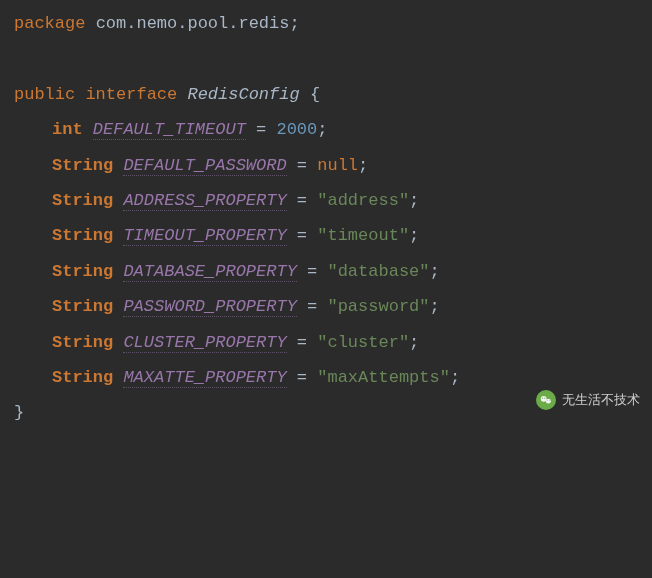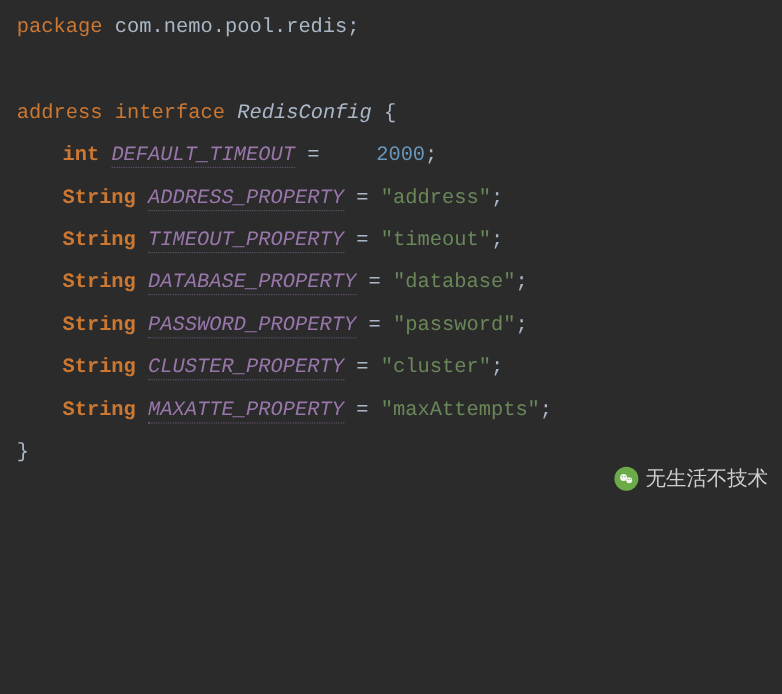--- a/index.html
+++ b/index.html
@@ -39,36 +39,36 @@
     right: 0;
     top: 0;
     height: 100%;
     width: 30px;
     background: linear-gradient(to right, rgba(58,63,65,0), rgba(43,43,43,1));
   }
   .kw   { color: #cc7832; }
   .type { color: #cc7832; font-weight: bold; }
   .cls  { color: #a9b7c6; font-style: italic; }
   .fld  { color: #9876aa; font-style: italic; border-bottom: 1px dotted rgba(152,118,170,0.5); }
-  .num  { color: #6897bb; margin-left: 37px; }
+  .num  { color: #6897bb; }
   .str  { color: #6a8759; }
   .null { color: #cc7832; }
   .punc { color: #a9b7c6; }
   .pkg  { color: #a9b7c6; }
 
   .watermark {
     position: absolute;
     right: 12px;
     bottom: 14px;
     display: flex;
     align-items: center;
     gap: 6px;
     color: #d8d8d8;
     font-family: "Microsoft YaHei", "PingFang SC", sans-serif;
-    font-size: 17px;
+    font-size: 13px;
     opacity: 0.95;
     pointer-events: none;
   }
   .wm-icon {
     width: 20px;
     height: 20px;
     border-radius: 50%;
     background: #6fb24a;
     display: flex;
     align-items: center;
@@ -80,24 +80,25 @@
 </head>
 <body>
 
 <div class="editor">
   <div class="code">
 
     <div class="line"><span class="kw">package</span><span class="punc"> </span><span class="pkg">com.nemo.pool.redis</span><span class="punc">;</span></div>
 
     <div class="line"> </div>
 
-    <div class="line"><span class="kw">address</span><span> </span><span class="kw">interface</span><span> </span><span class="cls">RedisConfig</span><span> </span><span class="punc">{</span></div>
+    <div class="line"><span class="kw">public</span><span> </span><span class="kw">interface</span><span> </span><span class="cls">RedisConfig</span><span> </span><span class="punc">{</span></div>
 
     <div id="fields">
         <div class="line"><span class="indent"></span><span class="type">int</span><span> </span><span class="fld">DEFAULT_TIMEOUT</span><span class="punc"> = </span><span class="num">2000</span><span class="punc">;</span></div>
+        <div class="line"><span class="indent"></span><span class="type">String</span><span> </span><span class="fld">DEFAULT_PASSWORD</span><span class="punc"> = </span><span class="null">null</span><span class="punc">;</span></div>
         <div class="line"><span class="indent"></span><span class="type">String</span><span> </span><span class="fld">ADDRESS_PROPERTY</span><span class="punc"> = </span><span class="str">"address"</span><span class="punc">;</span></div>
         <div class="line"><span class="indent"></span><span class="type">String</span><span> </span><span class="fld">TIMEOUT_PROPERTY</span><span class="punc"> = </span><span class="str">"timeout"</span><span class="punc">;</span></div>
         <div class="line"><span class="indent"></span><span class="type">String</span><span> </span><span class="fld">DATABASE_PROPERTY</span><span class="punc"> = </span><span class="str">"database"</span><span class="punc">;</span></div>
         <div class="line"><span class="indent"></span><span class="type">String</span><span> </span><span class="fld">PASSWORD_PROPERTY</span><span class="punc"> = </span><span class="str">"password"</span><span class="punc">;</span></div>
         <div class="line"><span class="indent"></span><span class="type">String</span><span> </span><span class="fld">CLUSTER_PROPERTY</span><span class="punc"> = </span><span class="str">"cluster"</span><span class="punc">;</span></div>
         <div class="line"><span class="indent"></span><span class="type">String</span><span> </span><span class="fld">MAXATTE_PROPERTY</span><span class="punc"> = </span><span class="str">"maxAttempts"</span><span class="punc">;</span></div>
       </div>
 
     <div class="line"><span class="punc">}</span></div>
 

